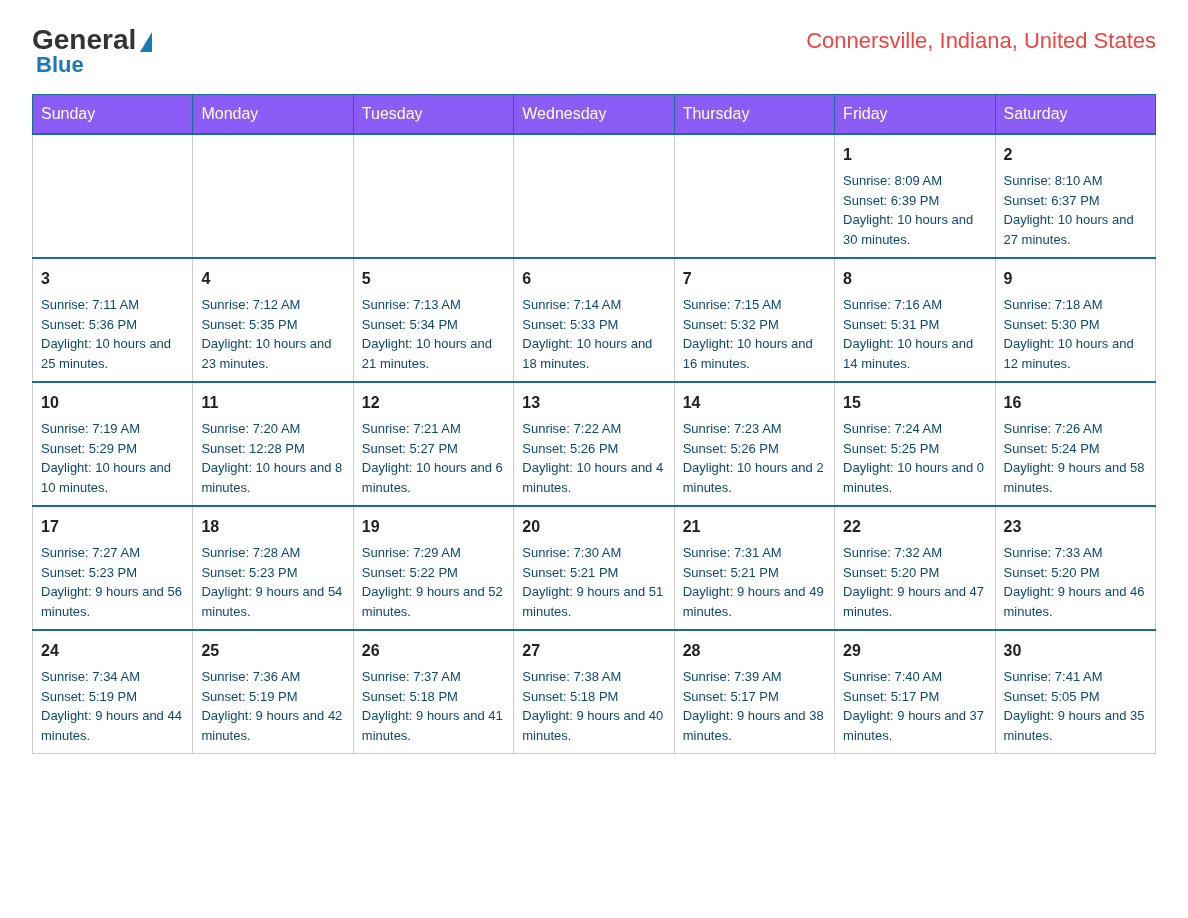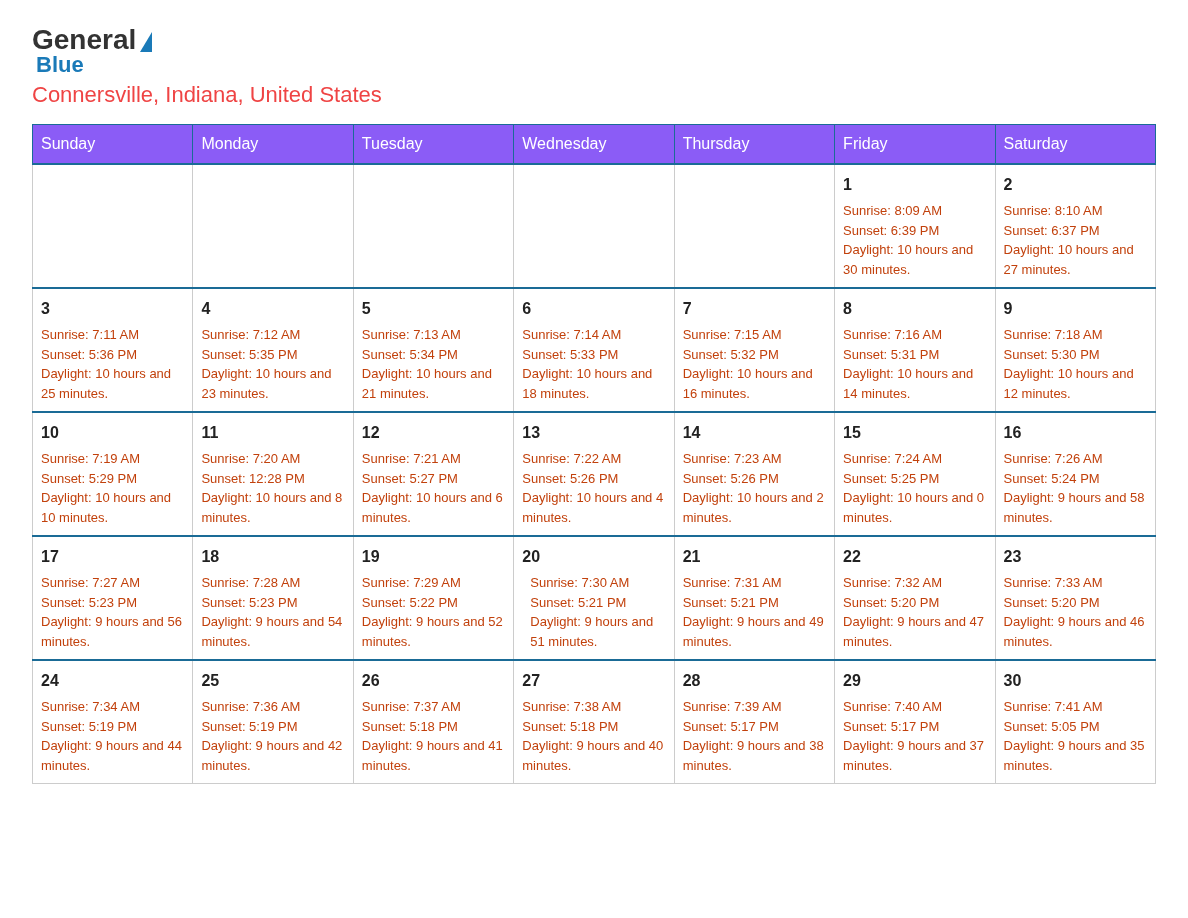--- a/index.html
+++ b/index.html
@@ -9,21 +9,20 @@
       color: #333;
       padding: 24px 32px;
       width: 1188px;
       min-height: 918px;
     }
     .header-row {
       display: flex;
       align-items: flex-start;
       justify-content: space-between;
       margin-bottom: 16px;
-      flex-direction: column;
     }
     .logo {
       display: flex;
       flex-direction: column;
       align-items: flex-start;
     }
     .logo-text {
       font-size: 28px;
       font-weight: bold;
       color: #333;
@@ -94,21 +93,21 @@
     }
     .day-num {
       font-size: 16px;
       font-weight: bold;
       color: #222;
       display: block;
       margin-bottom: 4px;
     }
     .day-detail {
       font-size: 13px;
-      color: #c2410c;
+      color: #0c4a6e;
     }
     .empty-cell {
       background: #f9f9f9;
     }
   </style>
 </head>
 <body>
 
 <div class="header-row">
   <div class="logo">
@@ -257,21 +256,21 @@
 Daylight: 9 hours and 54 minutes.</div>
         </td>
         <td>
           <span class="day-num">19</span>
           <div class="day-detail" style="white-space: pre-line;">Sunrise: 7:29 AM
 Sunset: 5:22 PM
 Daylight: 9 hours and 52 minutes.</div>
         </td>
         <td>
           <span class="day-num">20</span>
-          <div class="day-detail" style="white-space: pre-line; margin-left: 8px;">Sunrise: 7:30 AM
+          <div class="day-detail" style="white-space: pre-line;">Sunrise: 7:30 AM
 Sunset: 5:21 PM
 Daylight: 9 hours and 51 minutes.</div>
         </td>
         <td>
           <span class="day-num">21</span>
           <div class="day-detail" style="white-space: pre-line;">Sunrise: 7:31 AM
 Sunset: 5:21 PM
 Daylight: 9 hours and 49 minutes.</div>
         </td>
         <td>

